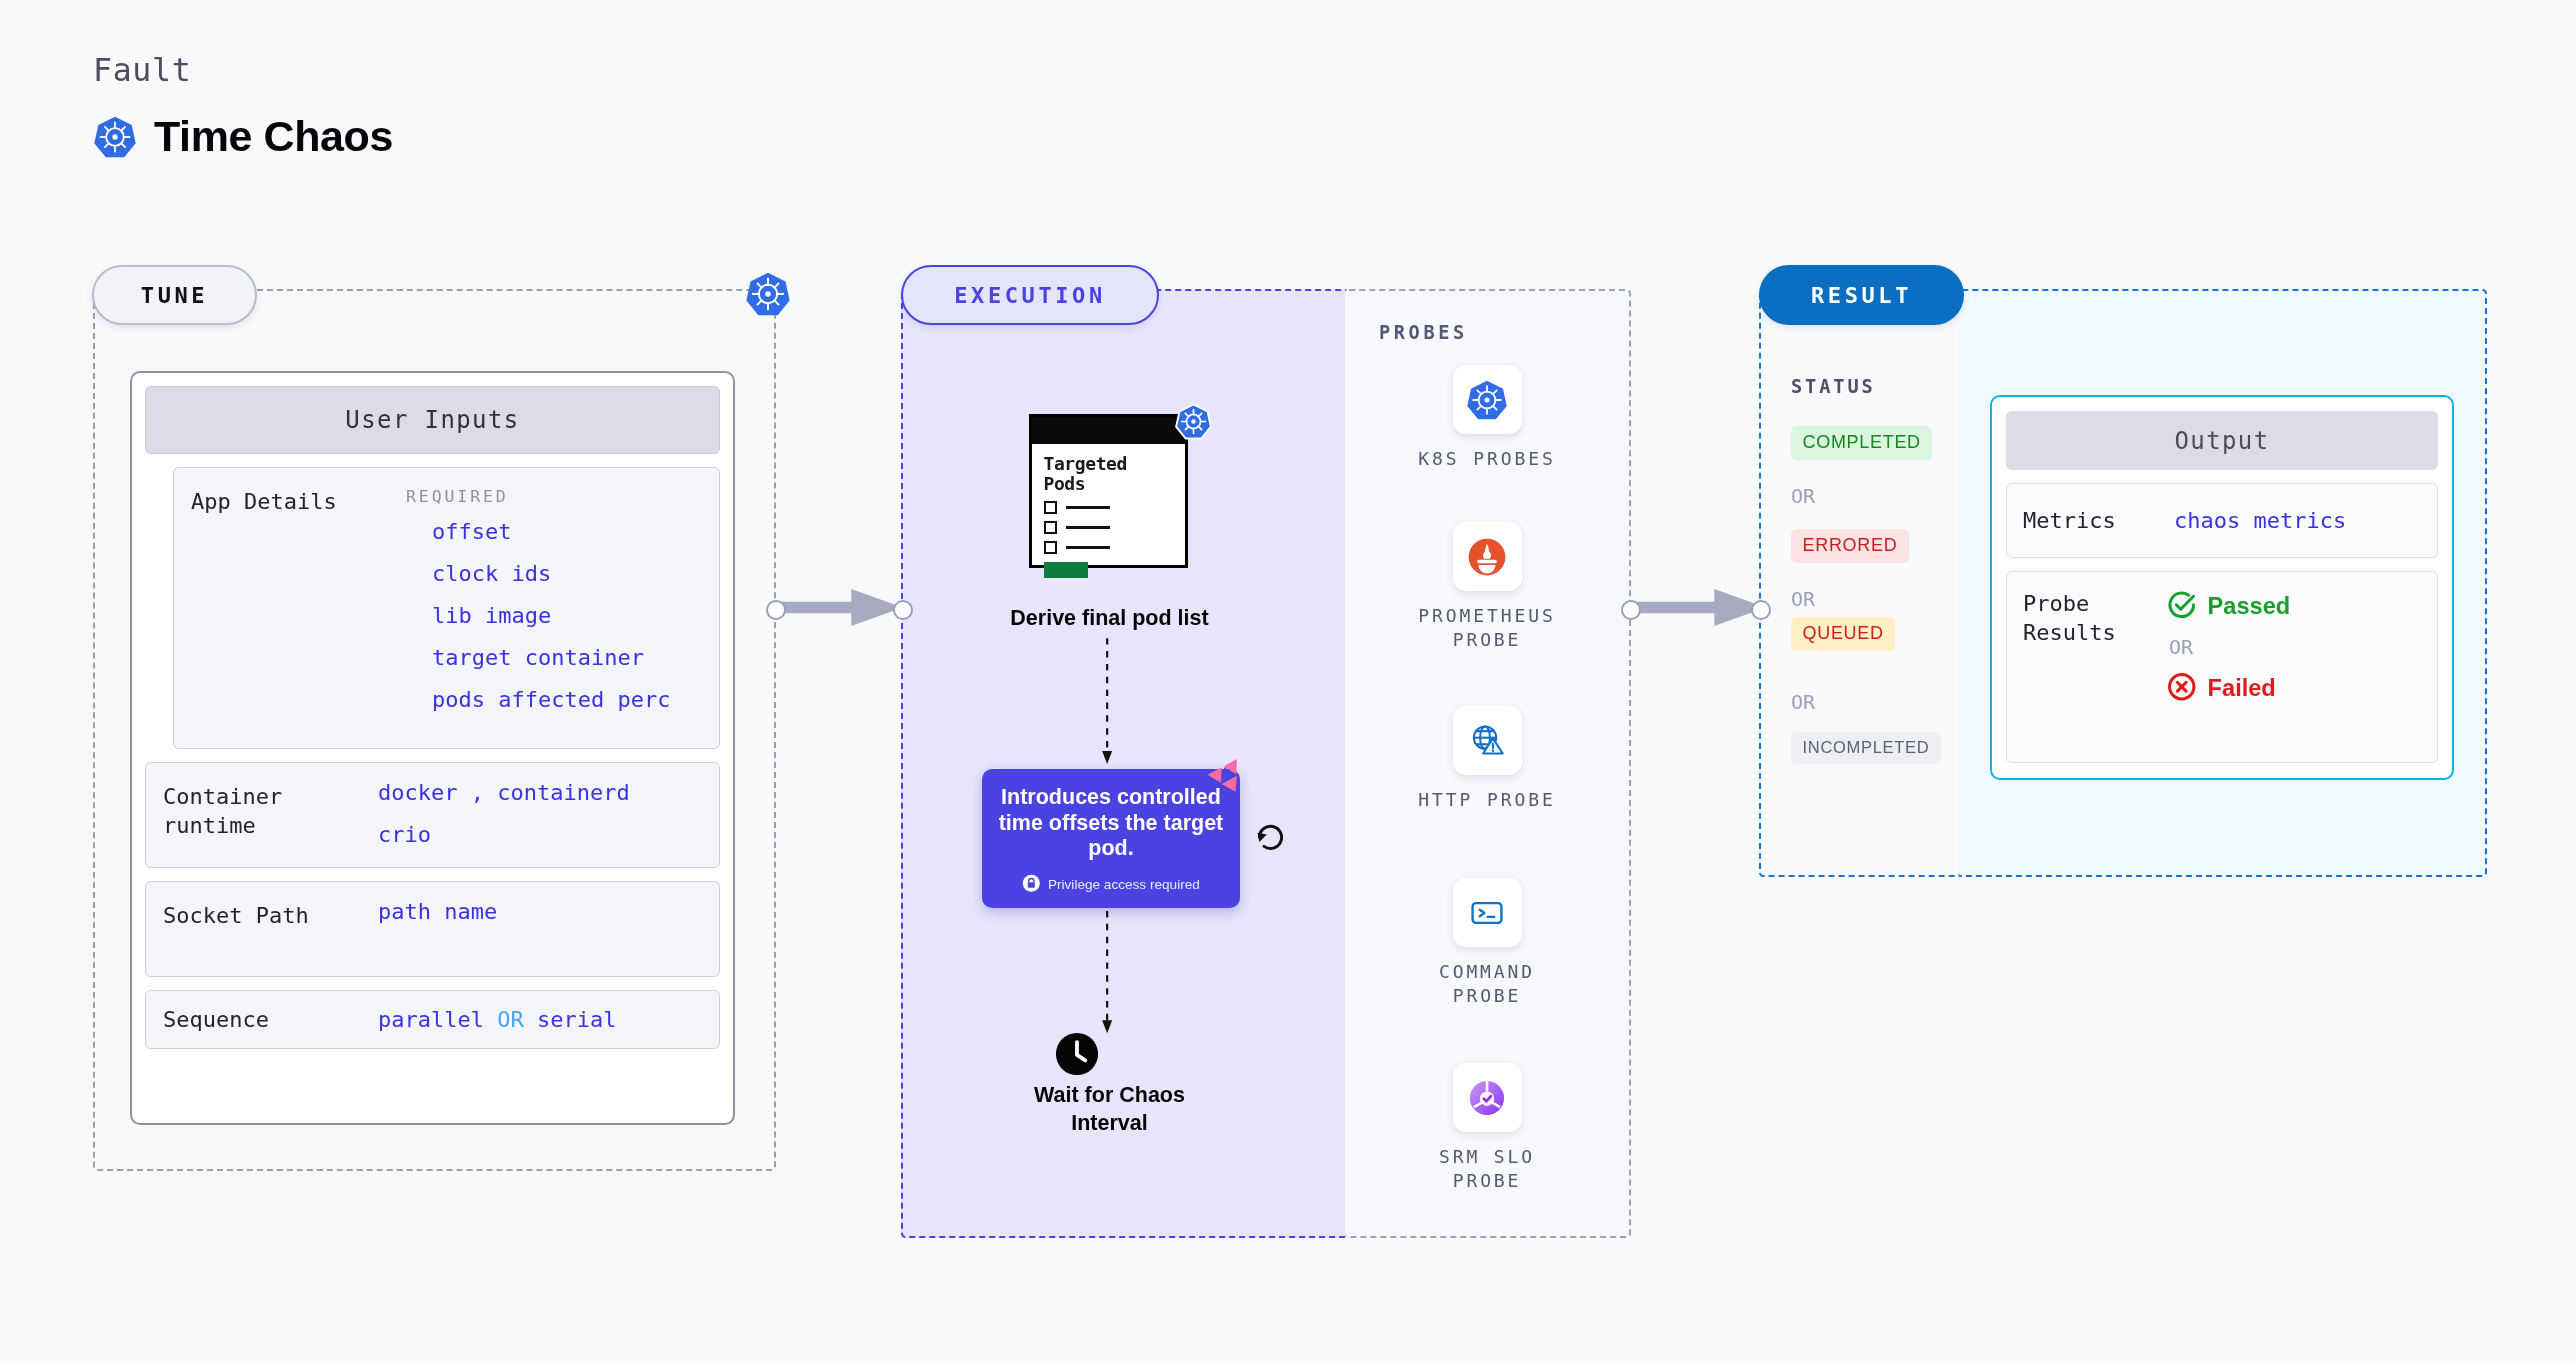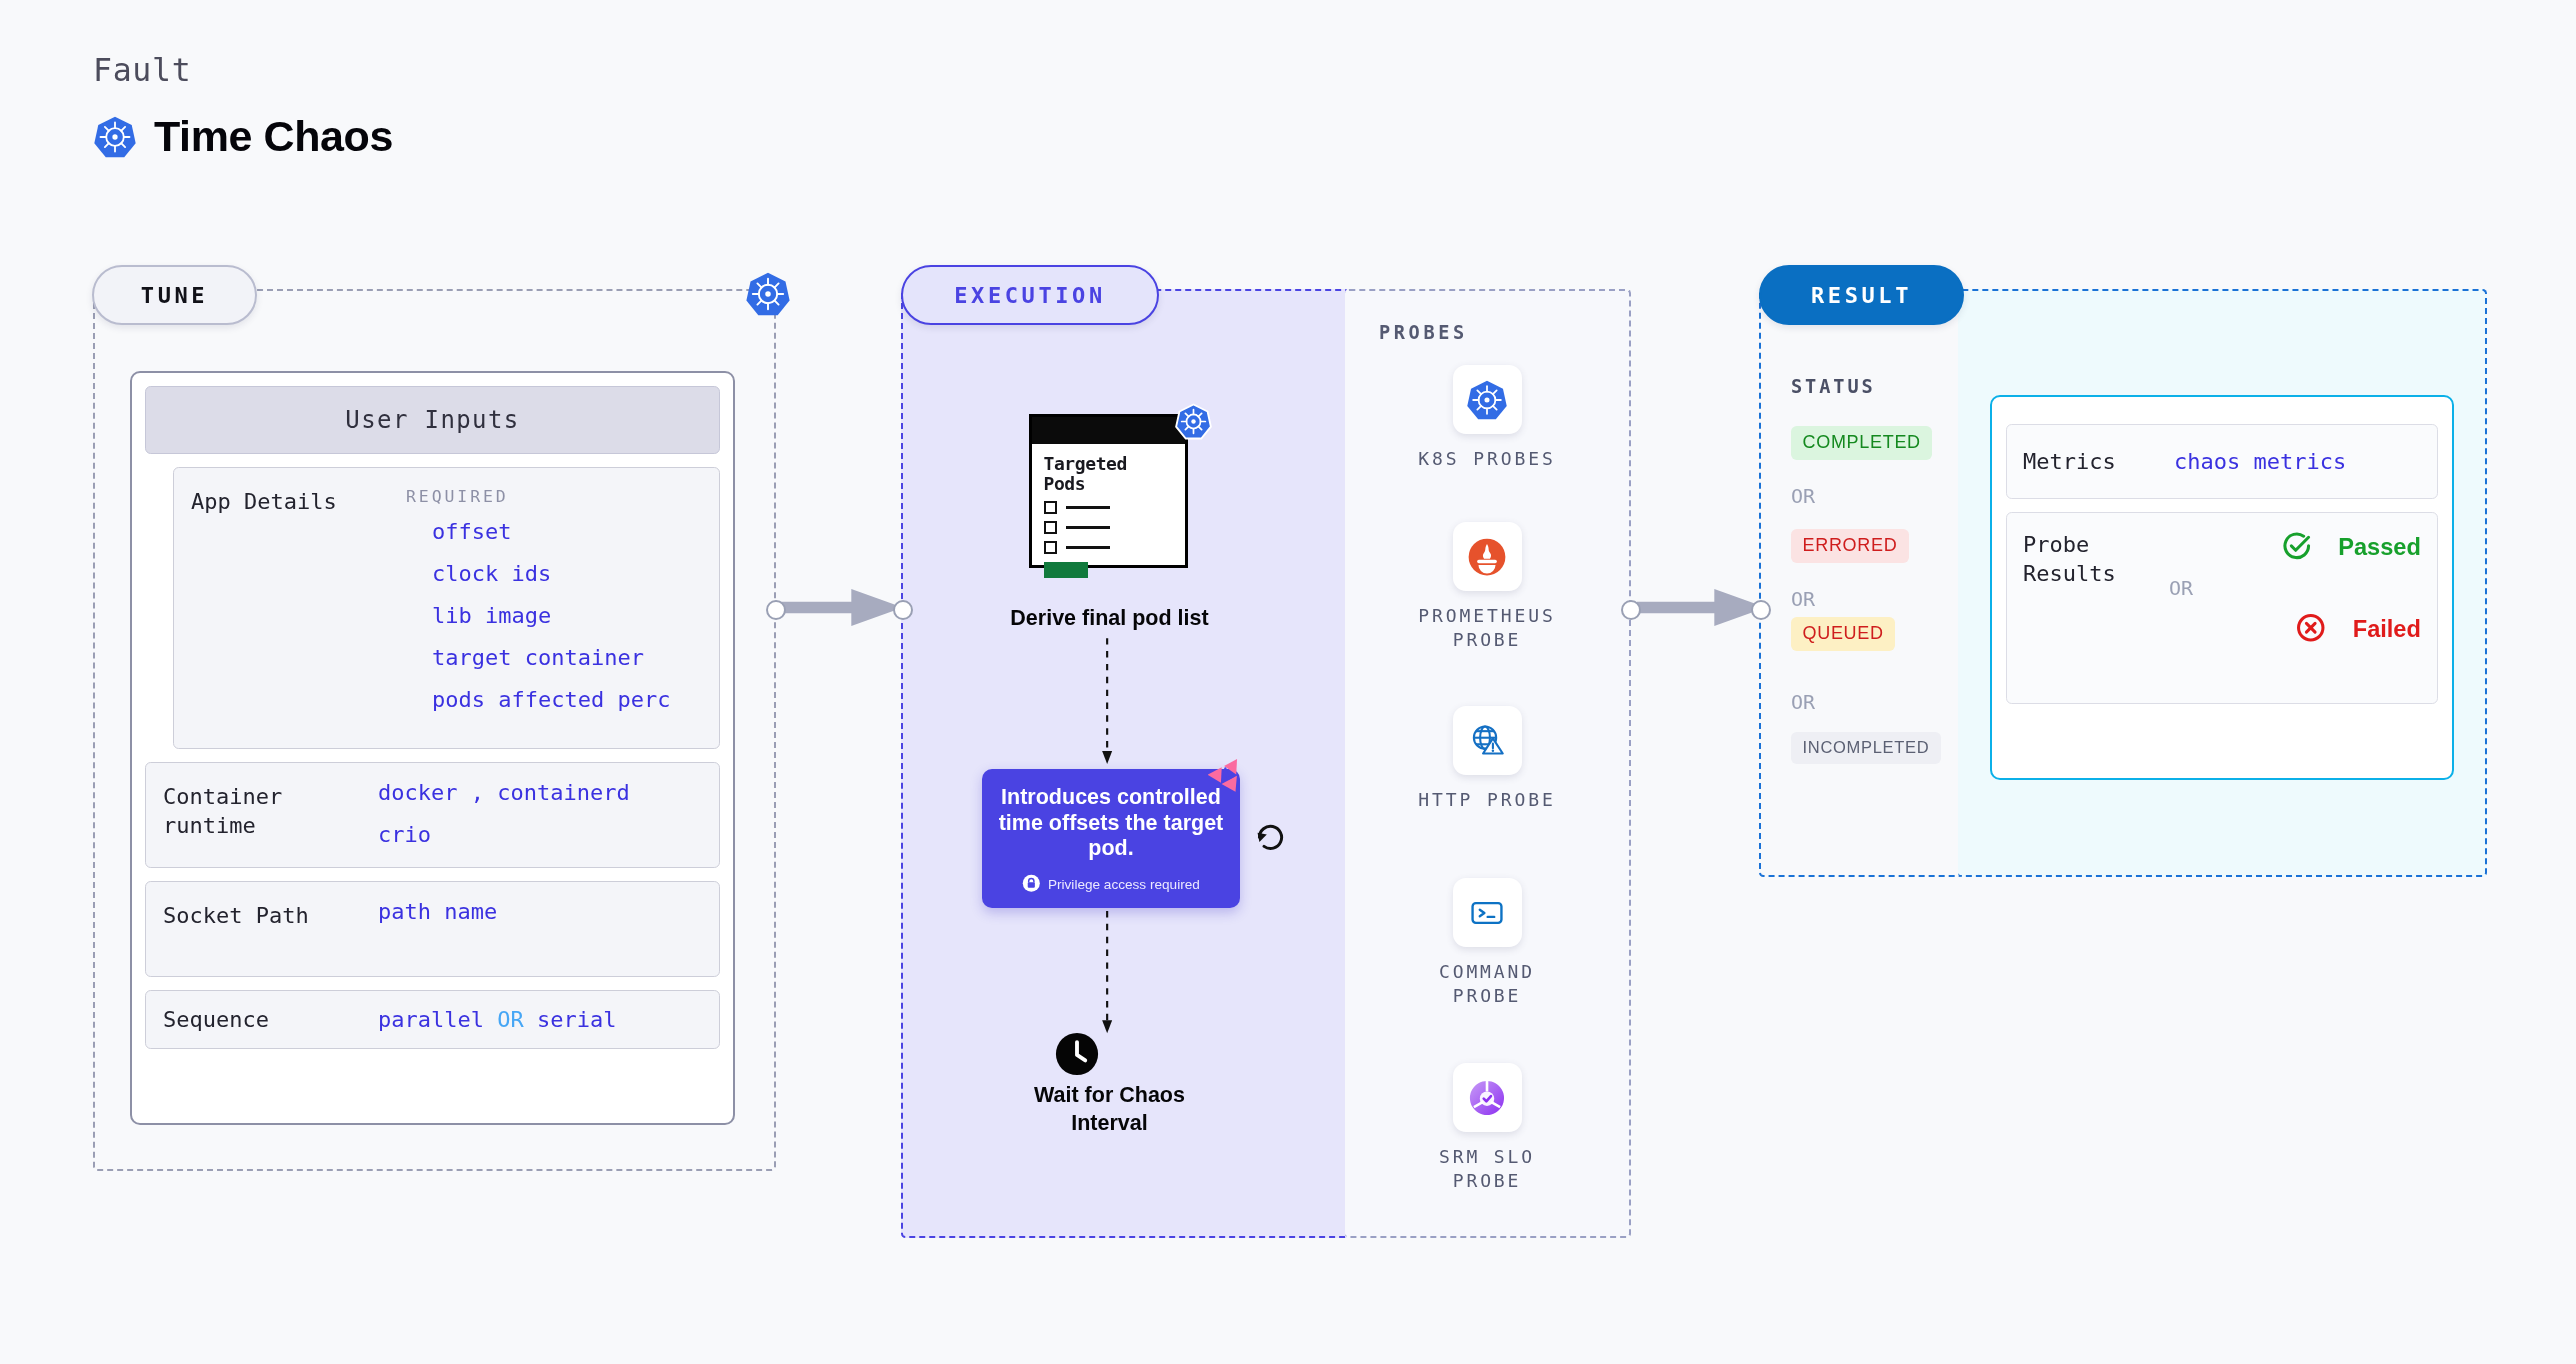--- a/index.html
+++ b/index.html
@@ -192,21 +192,21 @@
     display:flex;align-items:center;justify-content:center;
     font-size:24px;color:#4b4b5c;letter-spacing:1.4px;
   }
   .out-row{
     margin-top:13px;background:#fafbfd;border:0.7px solid #dcdde6;border-radius:5.7px;
     display:flex;box-sizing:border-box;padding:17px 15.8px;
   }
   .out-label{width:143px;flex:none;font-size:22px;color:#23232e;line-height:1.32;}
   .out-values{flex:1;}
   .out-metric{font-size:22px;color:#3a31e0;}
-  .pf-line{display:flex;align-items:center;gap:26px;justify-content:flex-end;}
+  .pf-line{display:flex;align-items:center;gap:10px;}
   .pf-text{font-family:"Liberation Sans",sans-serif;font-size:23.6px;font-weight:700;}
   #passed-text{color:#17a02c;}
   #failed-text{color:#e01b1b;}
   .pf-or{font-size:20px;color:#9aa0b4;margin:11.5px 0 11.5px 2.9px;}
 </style>
 </head>
 <body>
 
 <div class="canvas">
 
@@ -489,20 +489,21 @@
 
   <div class="status-badge" style="top:426px;background:#dbf5df;color:#14891f;">COMPLETED</div>
   <div class="status-or" style="top:484px;">OR</div>
   <div class="status-badge" style="top:529px;background:#fbe3e3;color:#cf1d1d;">ERRORED</div>
   <div class="status-or" style="top:587px;">OR</div>
   <div class="status-badge" style="top:617px;background:#fdf0c4;color:#cf1d1d;">QUEUED</div>
   <div class="status-or" style="top:690px;">OR</div>
   <div class="status-badge" style="top:732px;background:#eeeff4;color:#5b6073;font-size:16.5px;">INCOMPLETED</div>
 
   <div id="output-card">
+    <div id="output-header">Output</div>
 
     <div class="out-row" style="height:75px;align-items:center;padding-top:0;padding-bottom:0;gap:8px;">
       <div class="out-label">Metrics</div>
       <div class="out-values">
         <div class="out-metric">chaos metrics</div>
       </div>
     </div>
 
     <div class="out-row" style="height:192px;">
       <div class="out-label">Probe Results</div>

